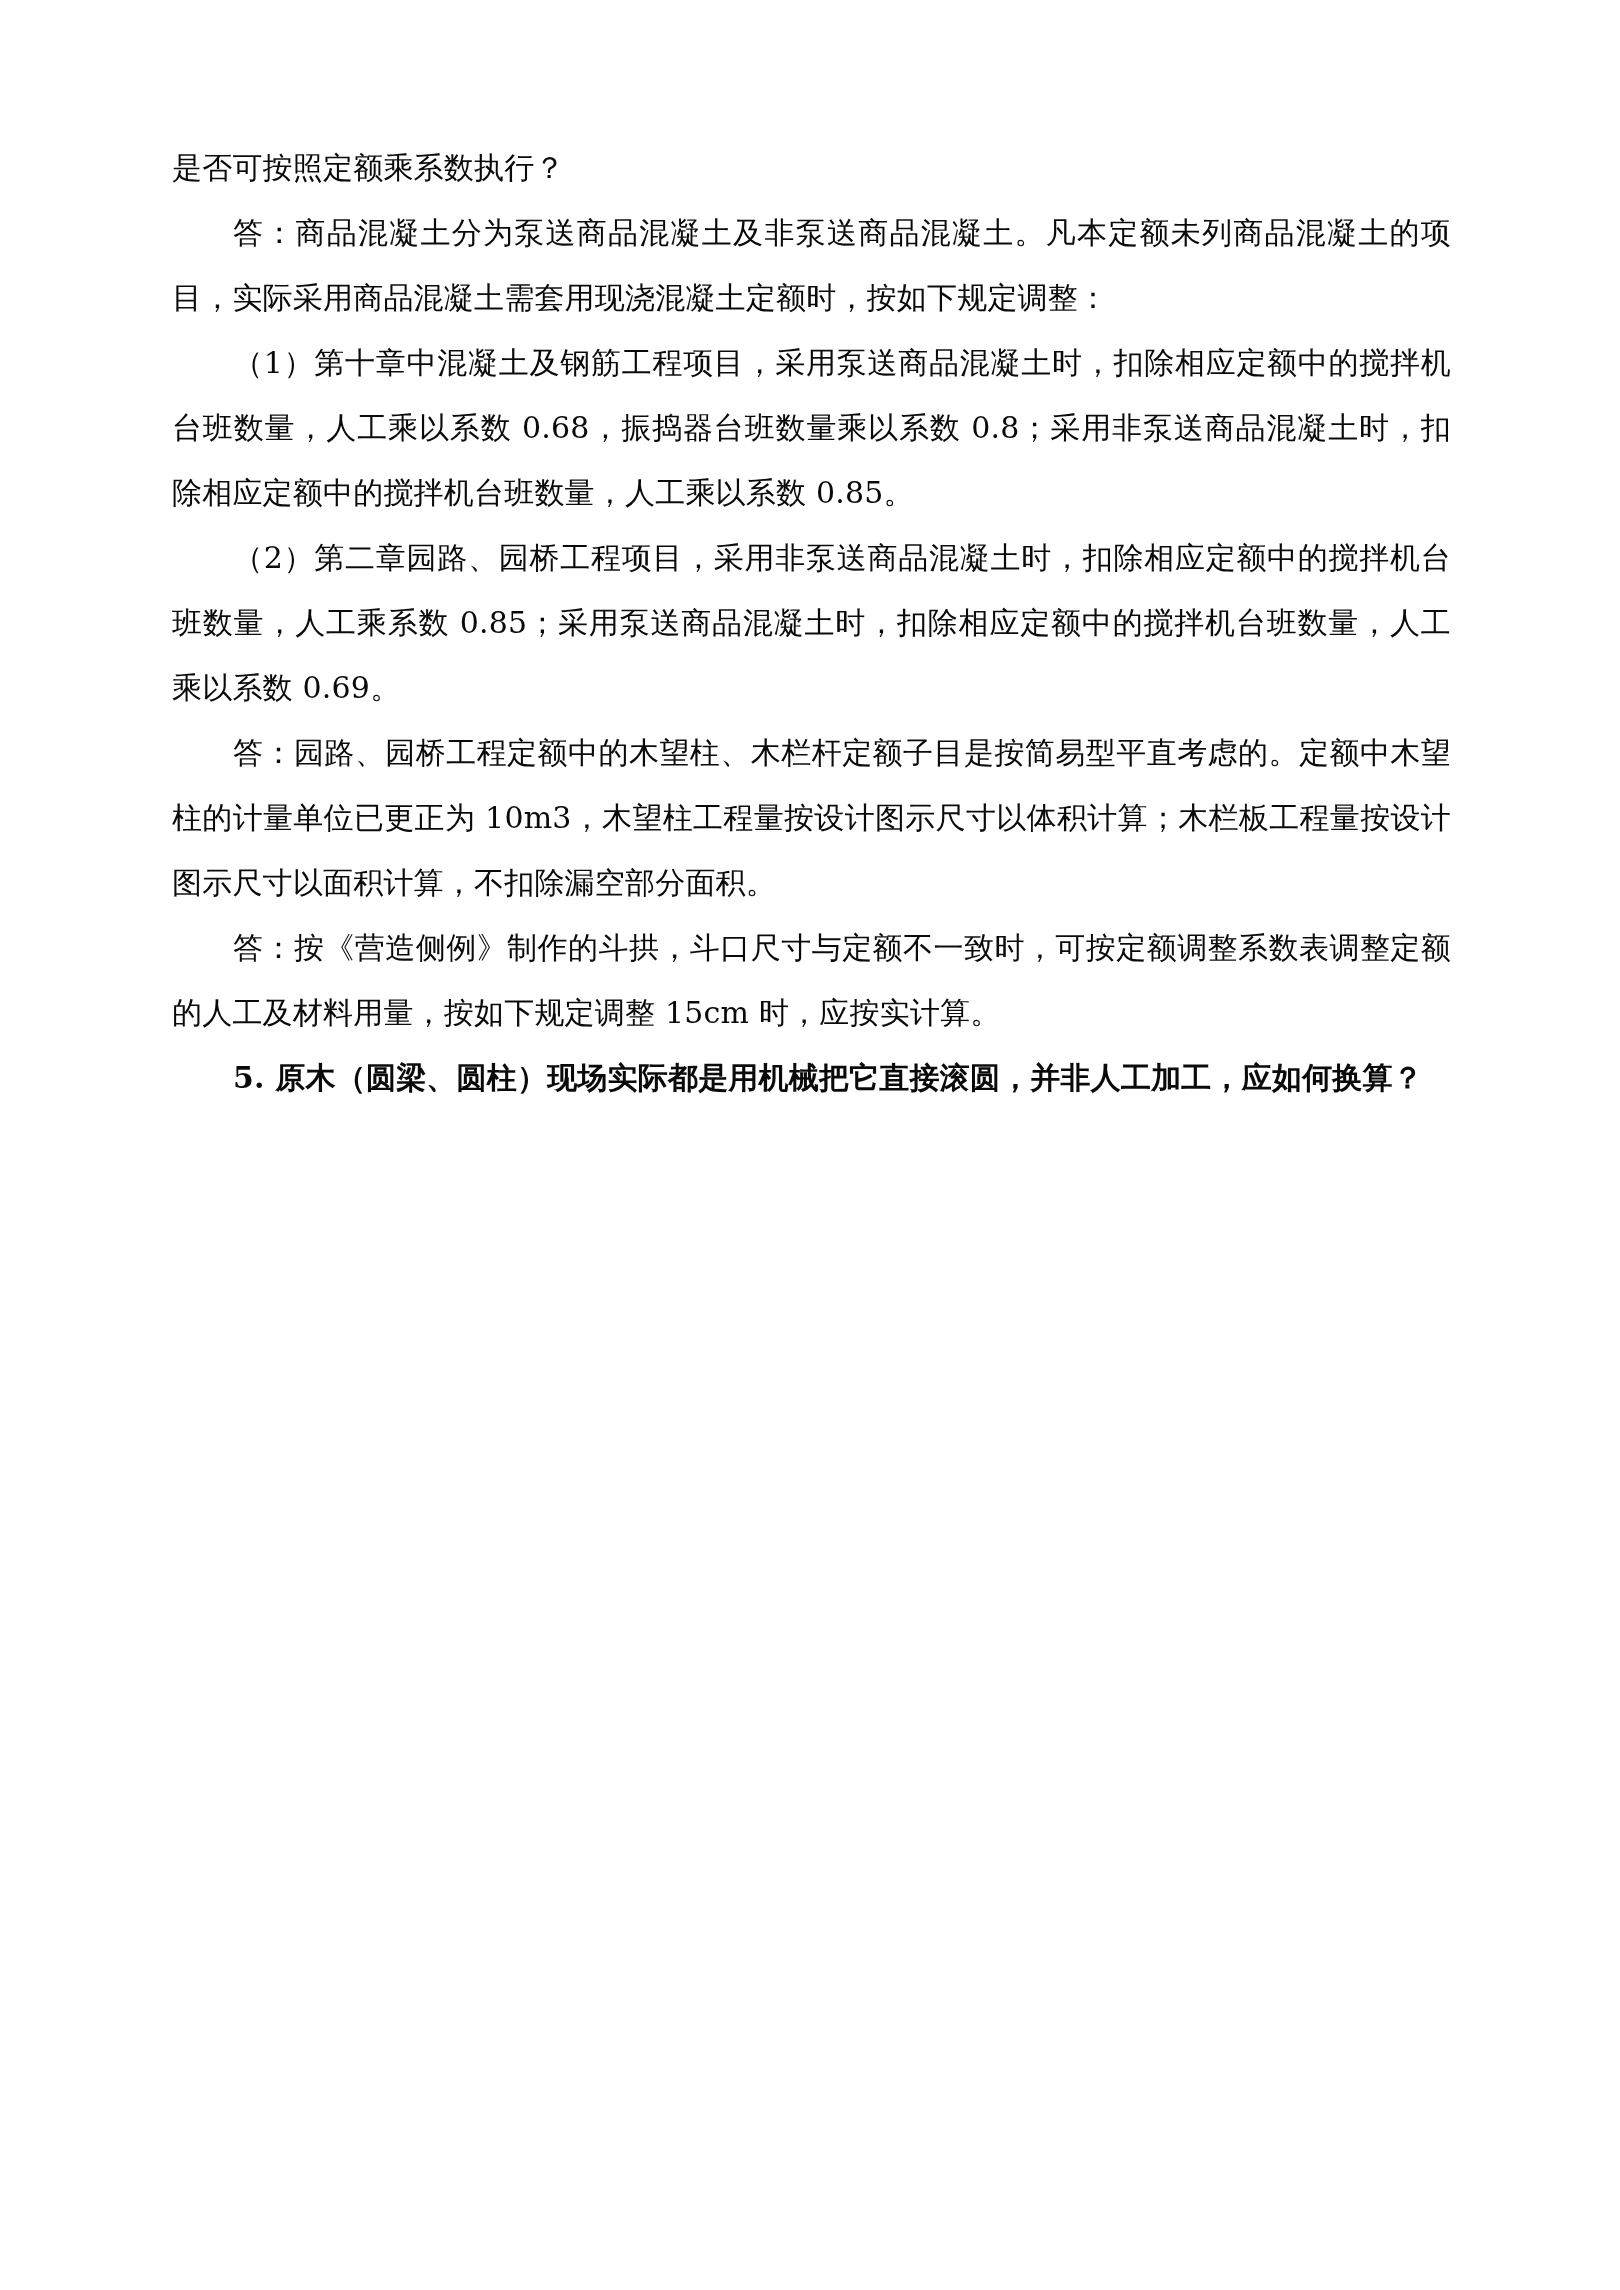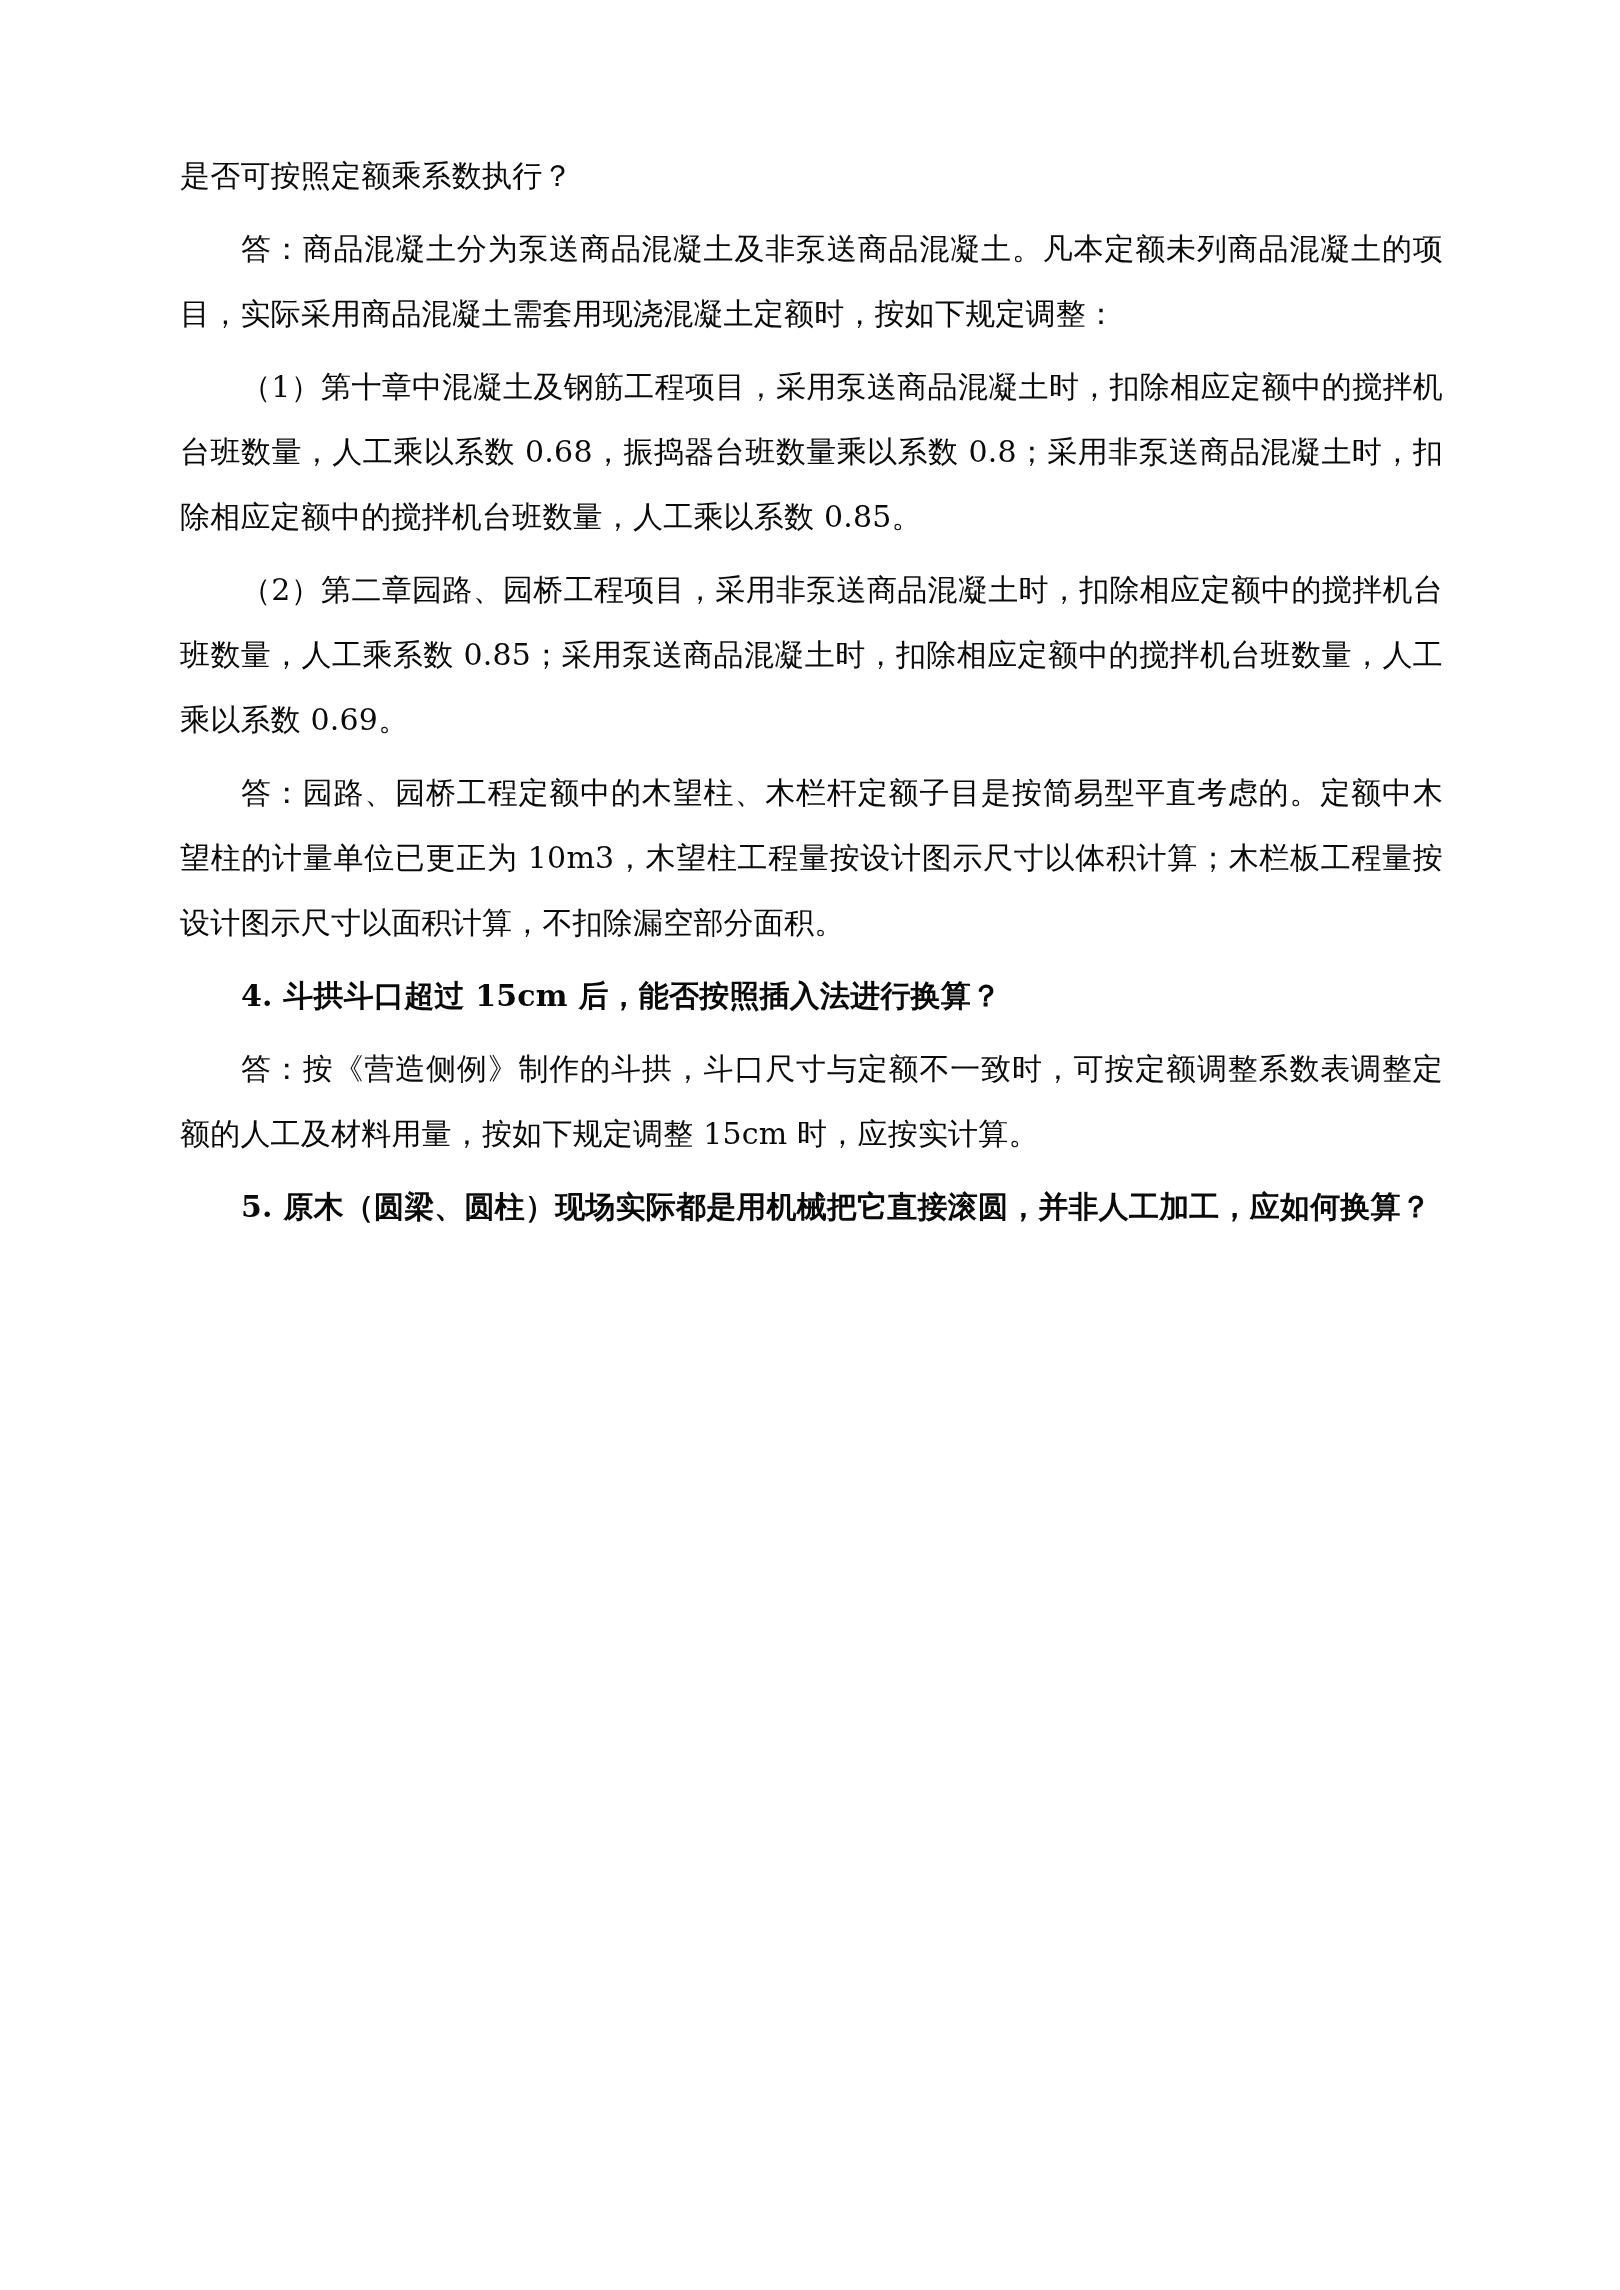--- a/index.html
+++ b/index.html
@@ -24,21 +24,21 @@
     top: 135px;
     width: 1279px;
   }
   .para {
     font-size: 30px;
     line-height: 65px;
     color: #0a0a0a;
     text-align: justify;
     text-justify: inter-ideograph;
     letter-spacing: 0.2px;
-    margin: 8px;
+    margin: 0;
     font-weight: 400;
     font-family: "DejaVu Serif", "Liberation Serif", serif;
   }
   .para.bold {
     font-weight: 700;
   }
   .indent {
     text-indent: 61px;
   }
   .cont {
@@ -57,21 +57,20 @@
 
     <p class="para indent">答：商品混凝土分为泵送商品混凝土及非泵送商品混凝土。凡本定额未列商品混凝土的项目，实际采用商品混凝土需套用现浇混凝土定额时，按如下规定调整：</p>
 
     <p class="para indent">（1）第十章中混凝土及钢筋工程项目，采用泵送商品混凝土时，扣除相应定额中的搅拌机台班数量，人工乘以系数 0.68，振捣器台班数量乘以系数 0.8；采用非泵送商品混凝土时，扣除相应定额中的搅拌机台班数量，人工乘以系数 0.85。</p>
 
     <p class="para indent">（2）第二章园路、园桥工程项目，采用非泵送商品混凝土时，扣除相应定额中的搅拌机台班数量，人工乘系数 0.85；采用泵送商品混凝土时，扣除相应定额中的搅拌机台班数量，人工乘以系数 0.69。</p>
 
 
     <p class="para indent">答：园路、园桥工程定额中的木望柱、木栏杆定额子目是按简易型平直考虑的。定额中木望柱的计量单位已更正为 10m3，木望柱工程量按设计图示尺寸以体积计算；木栏板工程量按设计图示尺寸以面积计算，不扣除漏空部分面积。</p>
 
-    <p class="para bold indent">4. 斗拱斗口超过 15cm 后，能否按照插入法进行换算？</p>
 
     <p class="para indent">答：按《营造侧例》制作的斗拱，斗口尺寸与定额不一致时，可按定额调整系数表调整定额的人工及材料用量，按如下规定调整 15cm 时，应按实计算。</p>
 
     <p class="para bold indent">5. 原木（圆梁、圆柱）现场实际都是用机械把它直接滚圆，并非人工加工，应如何换算？</p>
 
   </div>
 </div>
 
 
 </body></html>

